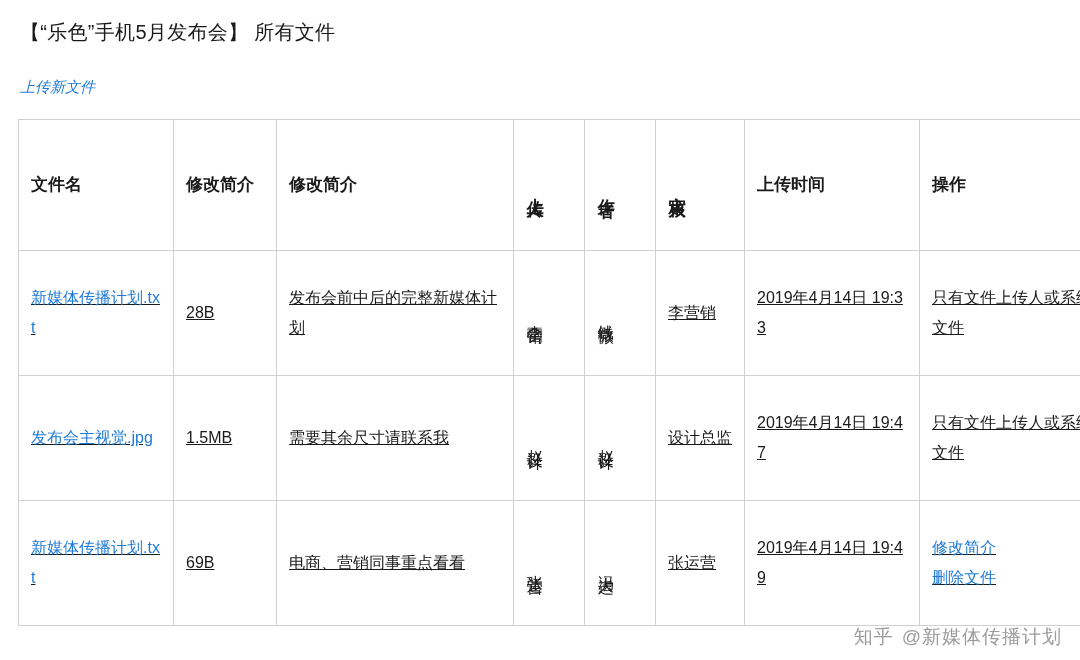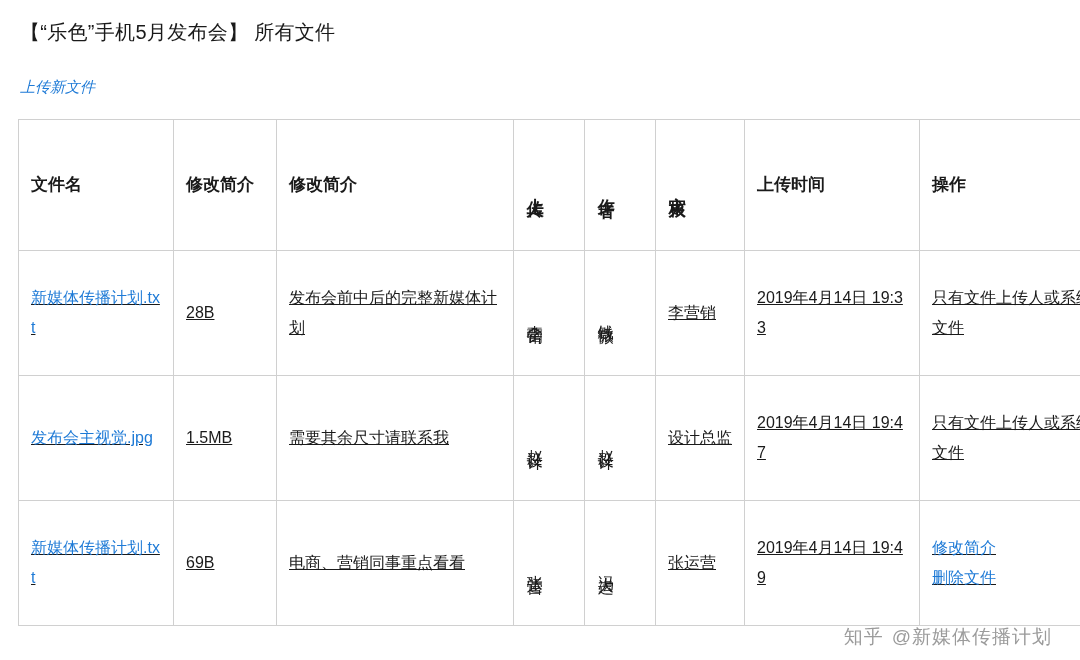--- a/index.html
+++ b/index.html
@@ -87,21 +87,21 @@
     display: inline-block;
   }
   .cell-link {
     color: #1e7ad6;
     text-decoration: none;
     cursor: pointer;
   }
   .action-links a { display: block; }
   .watermark {
     position: absolute;
-    right: 28px;
+    right: 18px;
     bottom: 10px;
     display: flex;
     align-items: center;
     gap: 8px;
     font-size: 19px;
     color: #9b9b9b;
     letter-spacing: 1px;
   }
   .wm-logo {
     font-size: 19px;

